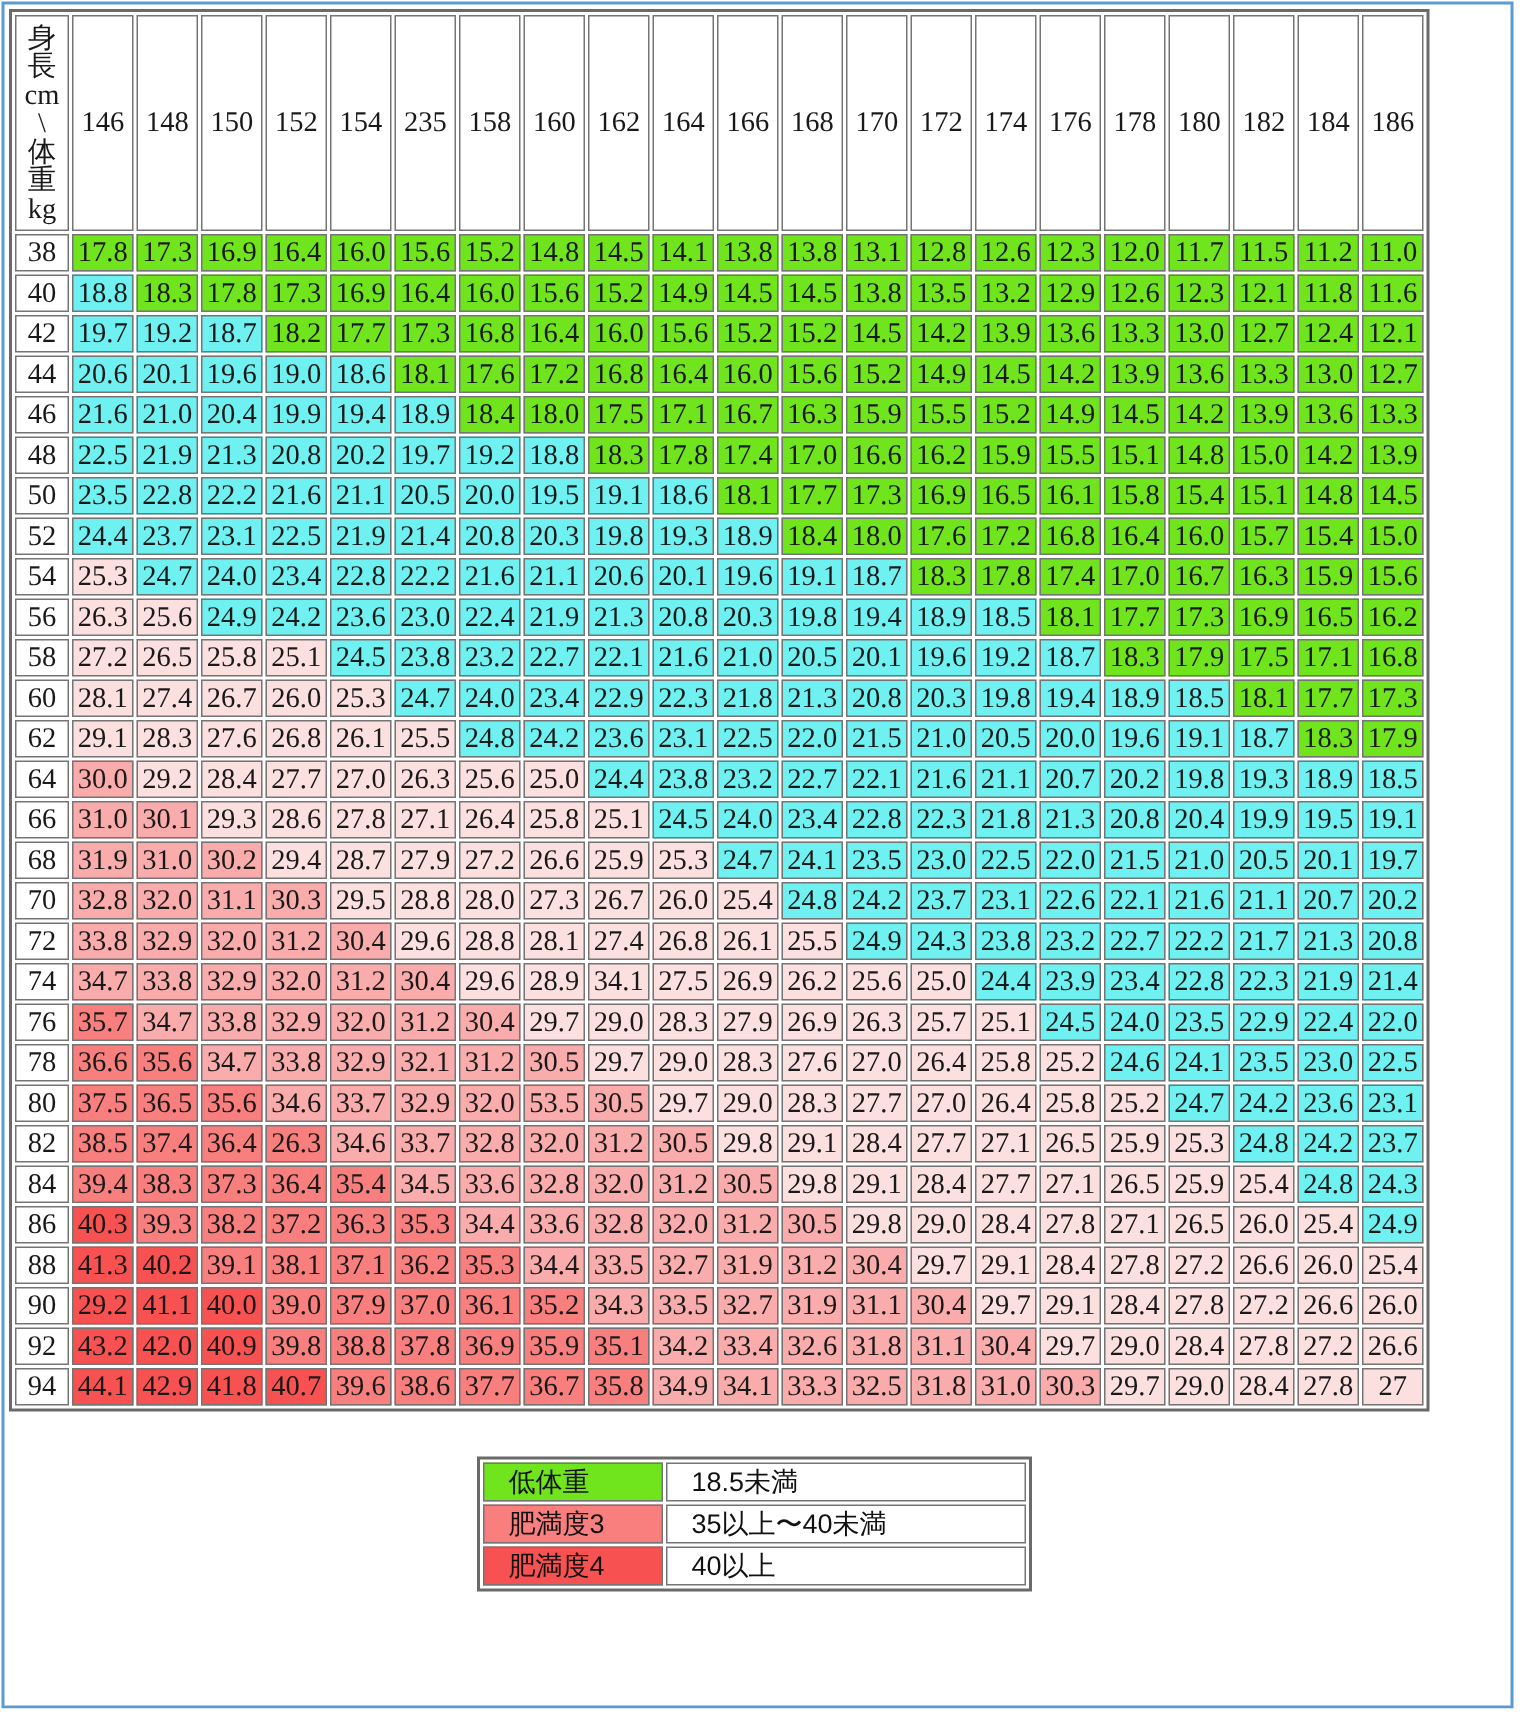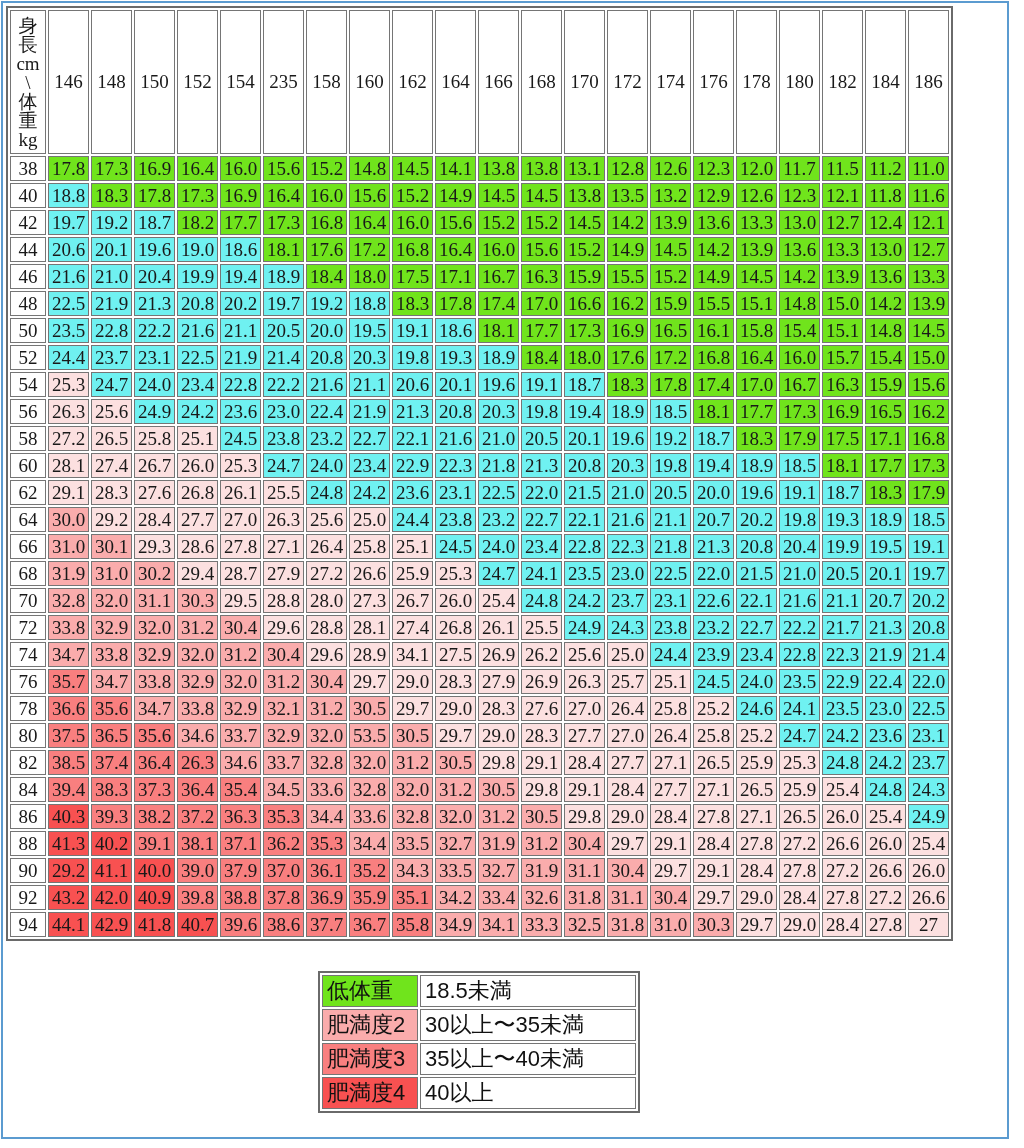--- a/index.html
+++ b/index.html
@@ -15,22 +15,22 @@
   td.v{width:39px;height:23px;}
   .low{background:var(--c-low) !important;}
   .normal{background:var(--c-normal) !important;}
   .ob1{background:var(--c-ob1) !important;}
   .ob2{background:var(--c-ob2) !important;}
   .ob3{background:var(--c-ob3) !important;}
   .ob4{background:var(--c-ob4) !important;}
   table.legend{margin:30px 0 0 312px;border-collapse:separate;border-spacing:2px;
                border:2px solid #6a6a6a;background:#fff;
                font-family:"Liberation Sans",sans-serif;}
-  table.legend td{border:1px solid #757575;color:#111;font-size:22px;
-                  height:22px;padding:0 4px;text-align:left;background:#fff;}
+  table.legend td{border:1px solid #757575;color:#111;font-size:18px;
+                  height:22px;padding:0 16px;text-align:left;background:#fff;}
   td.lab{width:86px;}
   td.rng{width:206px;}
 </style>
 </head>
 <body>
 
 <div class="page">
 
   <table class="grid">
     <tbody id="bmi-body">
@@ -765,24 +765,20 @@
       </tbody>
   </table>
 
   <table class="legend">
     <tbody id="legend-body">
         <tr>
           <td class="lab low">低体重</td>
           <td class="rng">18.5未満</td>
         </tr>
         <tr>
-          <td class="lab ob2">肥満度2</td>
-          <td class="rng">30以上〜35未満</td>
-        </tr>
-        <tr>
           <td class="lab ob3">肥満度3</td>
           <td class="rng">35以上〜40未満</td>
         </tr>
         <tr>
           <td class="lab ob4">肥満度4</td>
           <td class="rng">40以上</td>
         </tr>
       </tbody>
   </table>
 

